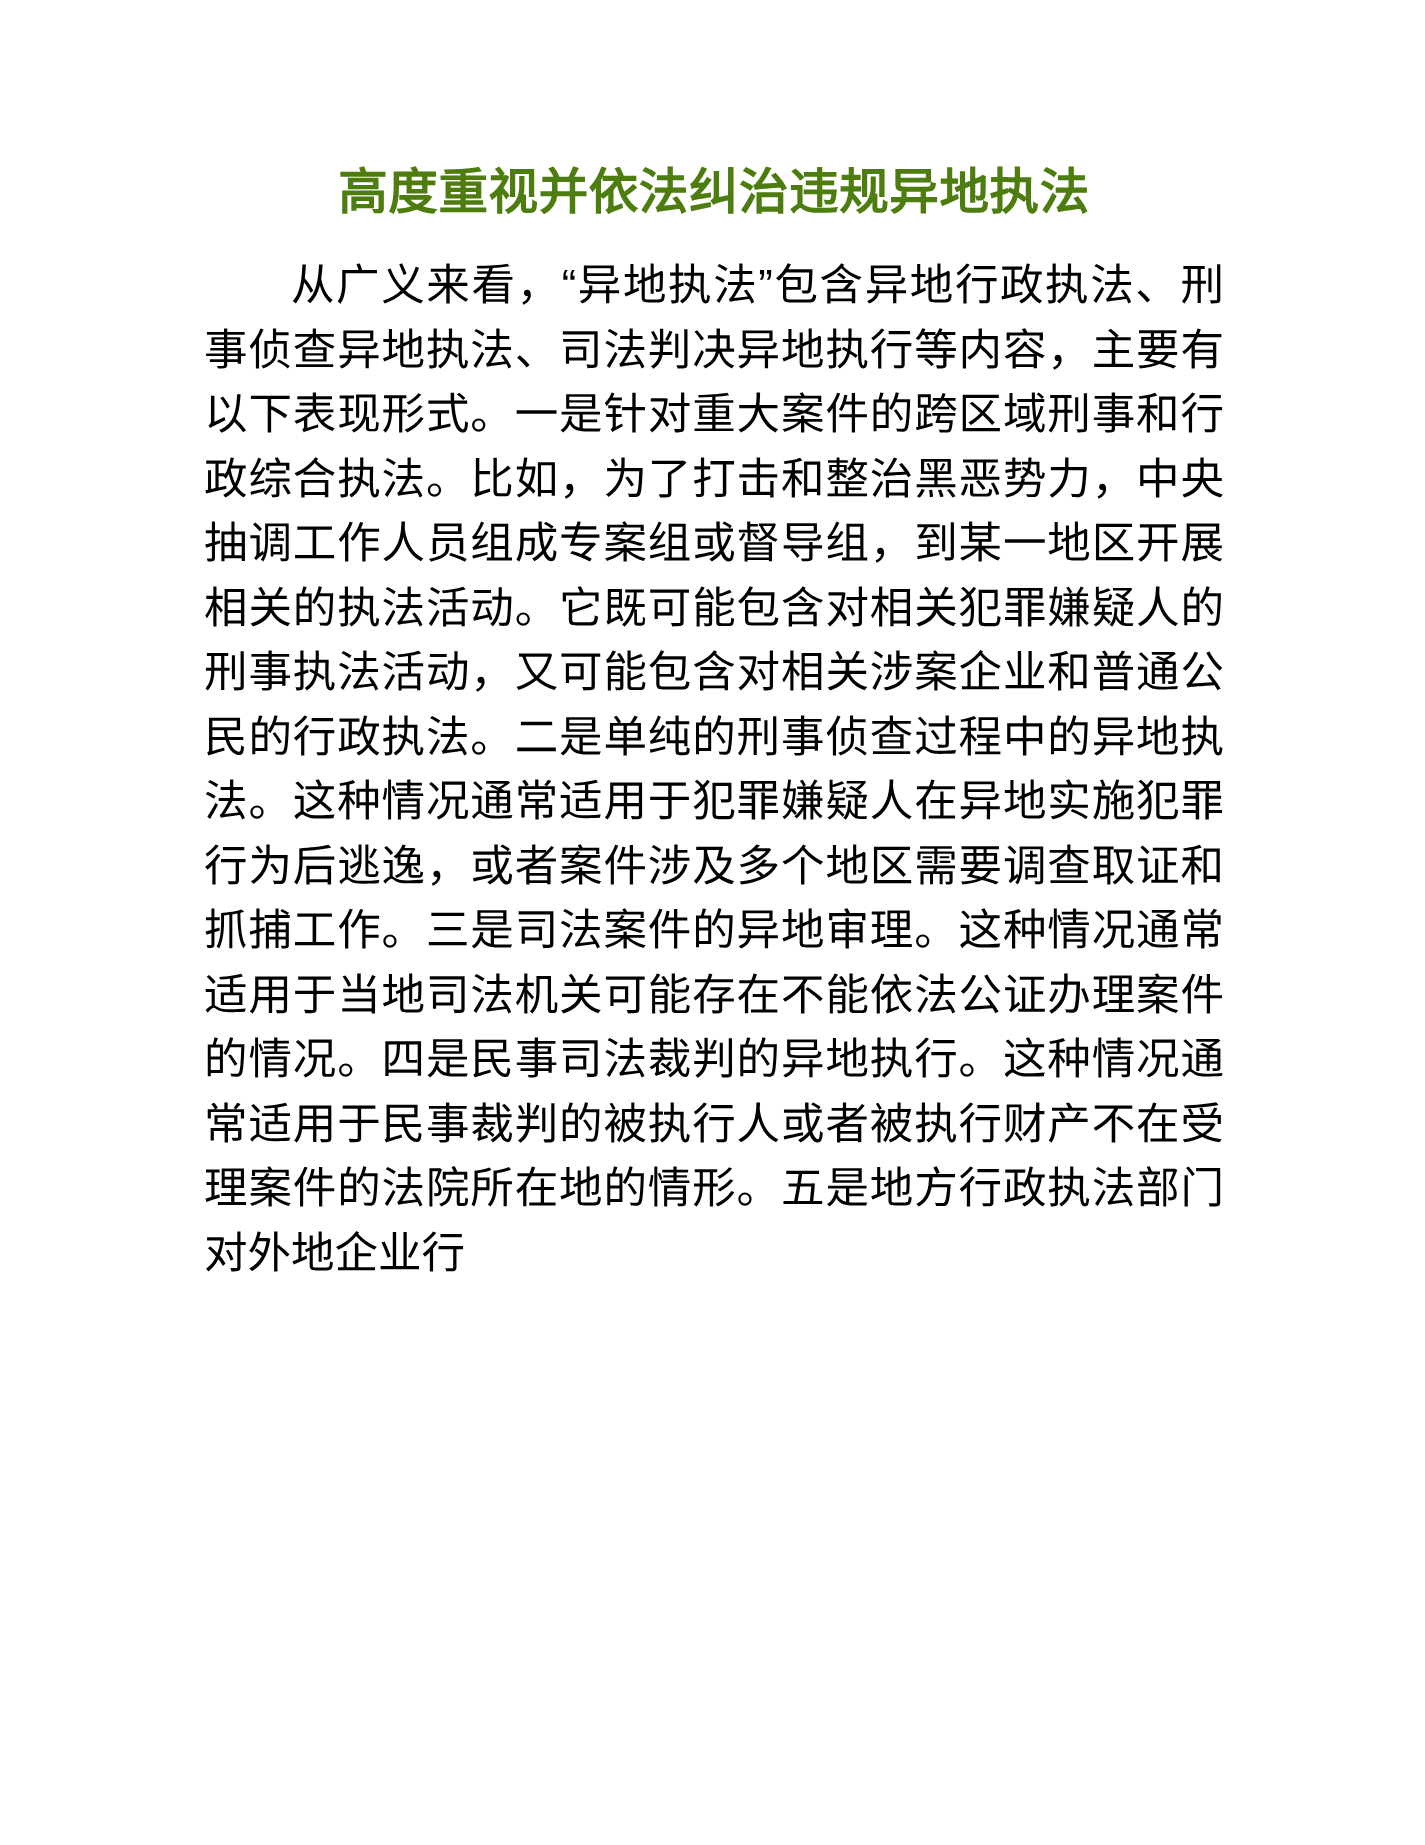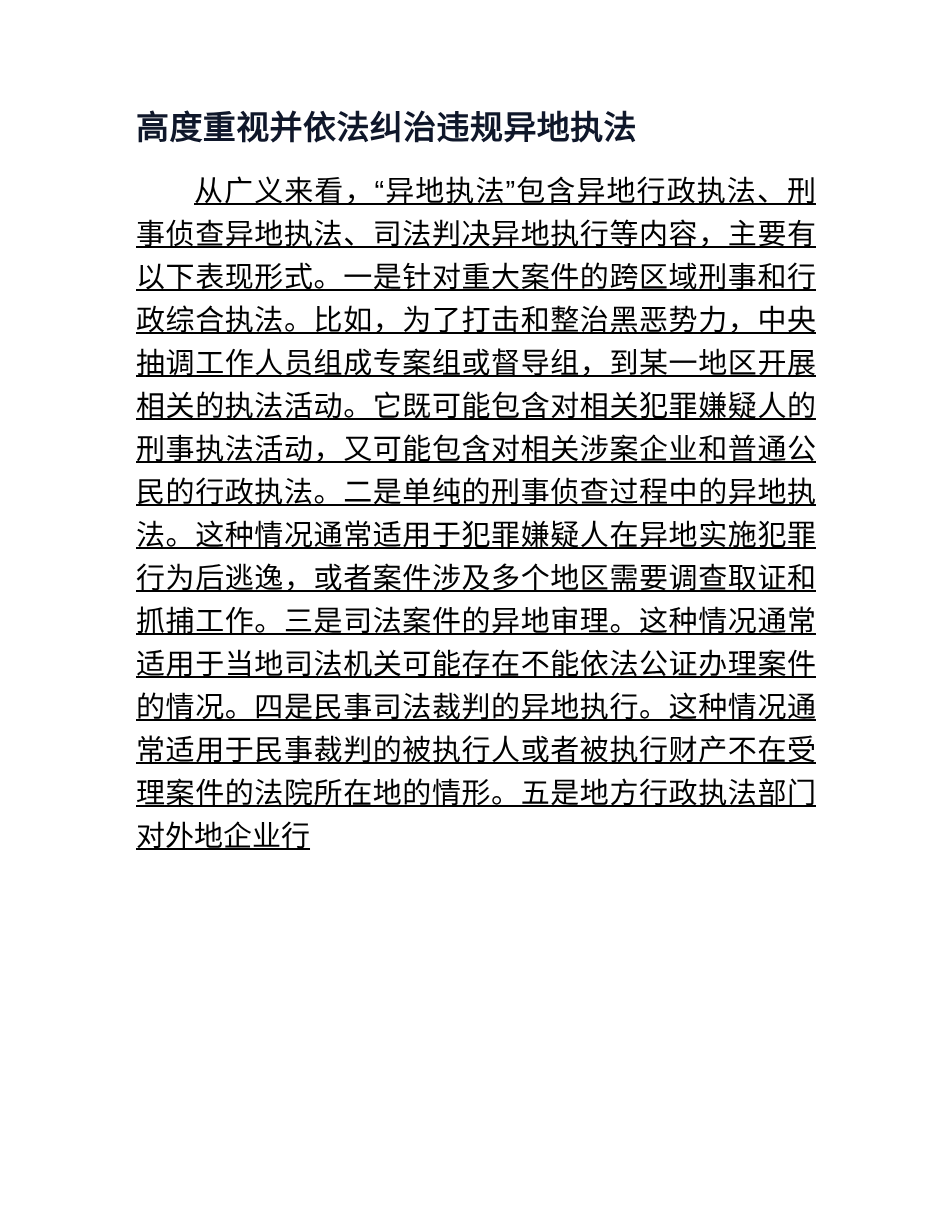--- a/index.html
+++ b/index.html
@@ -24,21 +24,22 @@
     left: 136px;
     top: 0;
     width: 680px;
   }
 
   .doc-title {
     font-family: "Liberation Sans", "DejaVu Sans", sans-serif;
     font-weight: 700;
     font-size: 33px;
     line-height: 40px;
-    color: #0f172a;
+    color: #4d7c0f;
+    text-align: center;
     margin: 0;
     padding-top: 108px;
     letter-spacing: 0.4px;
     white-space: nowrap;
   }
 
   .body-block {
     margin-top: 22px;
   }
 
@@ -52,21 +53,20 @@
     text-align: justify;
     text-justify: inter-character;
     text-indent: 58px;
     letter-spacing: 0;
     word-break: break-all;
     hyphens: none;
   }
 
   .para:last-child {
     margin-bottom: 12px;
-    text-decoration: underline;
   }
 </style>
 </head>
 <body>
 
 <div class="page">
   <div class="page-body">
 
     <h1 class="doc-title">高度重视并依法纠治违规异地执法</h1>
 

